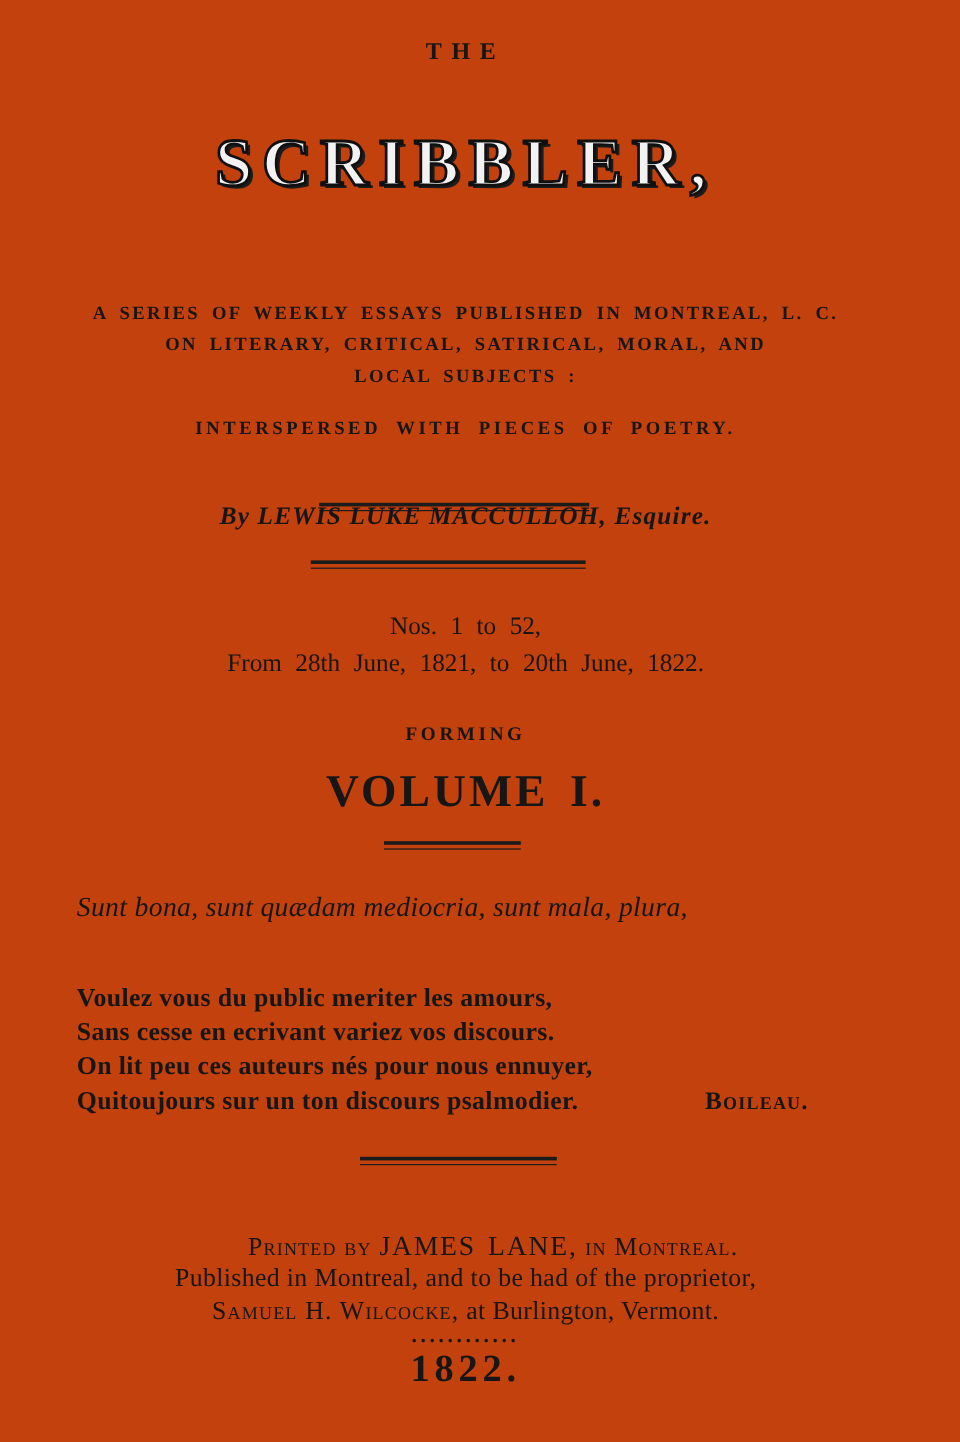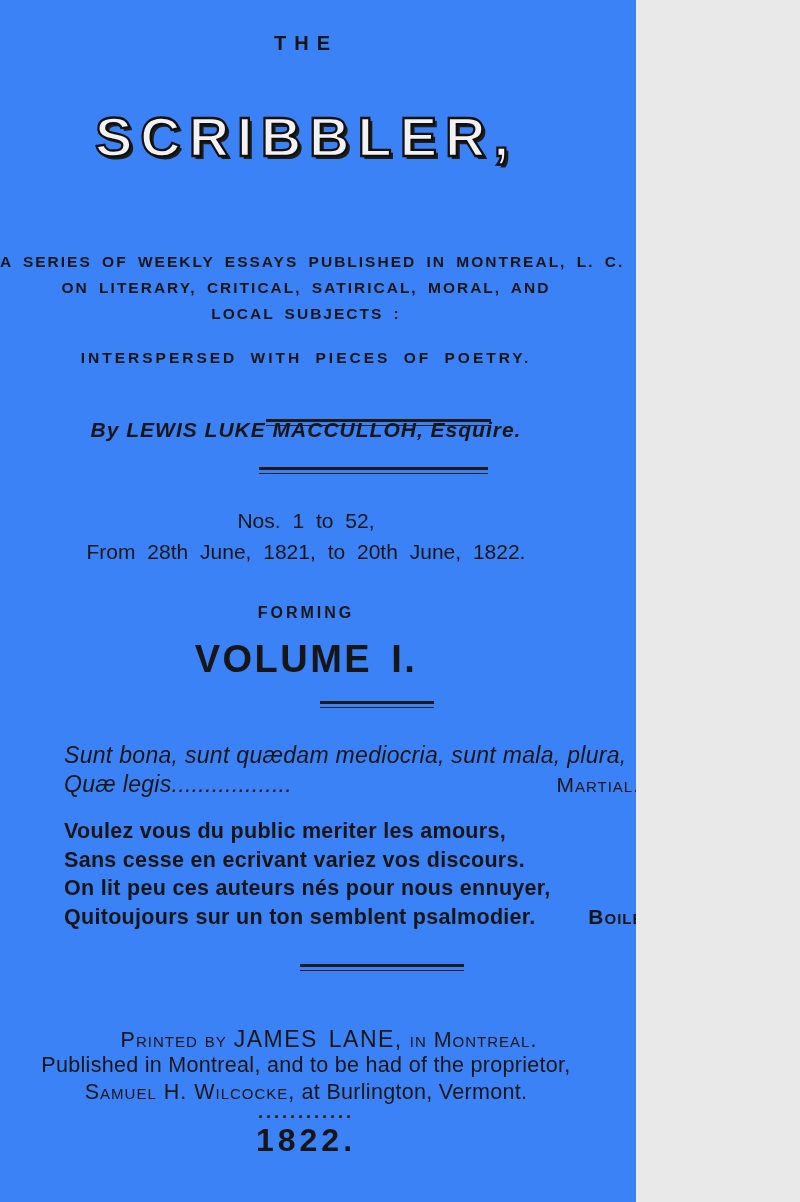--- a/index.html
+++ b/index.html
@@ -1,21 +1,21 @@
 <!DOCTYPE html>
 <html><head>
 <meta charset="utf-8">
 <style>
   html, body { margin: 0; padding: 0; background: #e9e9e9; }
   .page {
     position: relative;
-    width: 636px;
+    width: 800px;
     height: 1202px;
-    background: #3b82f6;
-    font-family: Liberation Sans, sans-serif;
+    background: #c2410c;
+    font-family: Liberation Serif, serif;
     color: #161616;
     overflow: hidden;
   }
   .centered {
     position: absolute;
     left: 0;
     right: 24px;
     text-align: center;
     white-space: nowrap;
   }
@@ -149,32 +149,28 @@
 
   <div class="centered run-line run-1">Nos. 1 to 52,</div>
   <div class="centered run-line run-2">From 28th June, 1821, to 20th June, 1822.</div>
 
   <div class="centered forming">FORMING</div>
   <div class="centered volume">VOLUME I.</div>
   <div class="drule rule-volume"></div>
 
   <div class="quote-block latin-block">
     <div class="latin-line">Sunt bona, sunt quædam mediocria, sunt mala, plura,</div>
-    <div class="latin-line attr-line">
-      <span>Quæ legis..................</span>
-      <span class="attribution attr-martial">Martial.</span>
-    </div>
   </div>
 
   <div class="quote-block french-block">
     <div class="french-line">Voulez vous du public meriter les amours,</div>
     <div class="french-line">Sans cesse en ecrivant variez vos discours.</div>
     <div class="french-line">On lit peu ces auteurs nés pour nous ennuyer,</div>
     <div class="french-line attr-line">
-      <span>Quitoujours sur un ton semblent psalmodier.</span>
+      <span>Quitoujours sur un ton discours psalmodier.</span>
       <span class="attribution attr-boileau">Boileau.</span>
     </div>
   </div>
 
   <div class="drule rule-quotes"></div>
 
   <div class="centered imprint-line imprint-1">
     <span class="sc">Printed by </span><span class="printer-name">JAMES LANE,</span><span class="sc"> in Montreal.</span>
   </div>
   <div class="centered imprint-line imprint-2">Published in Montreal, and to be had of the proprietor,</div>

